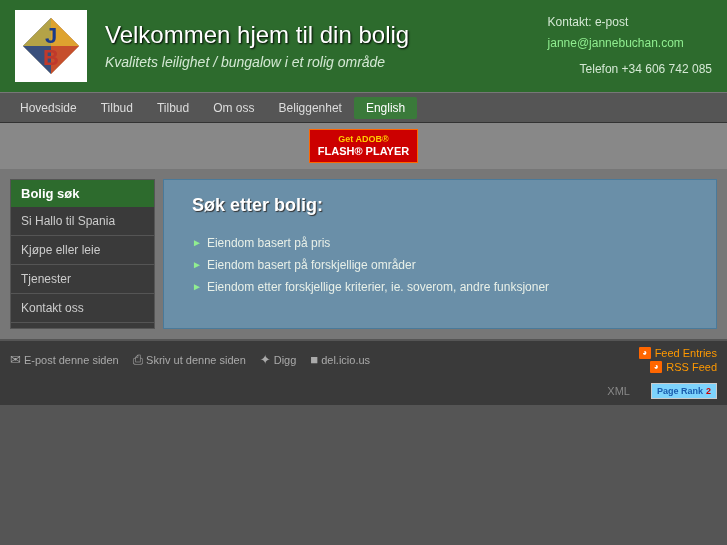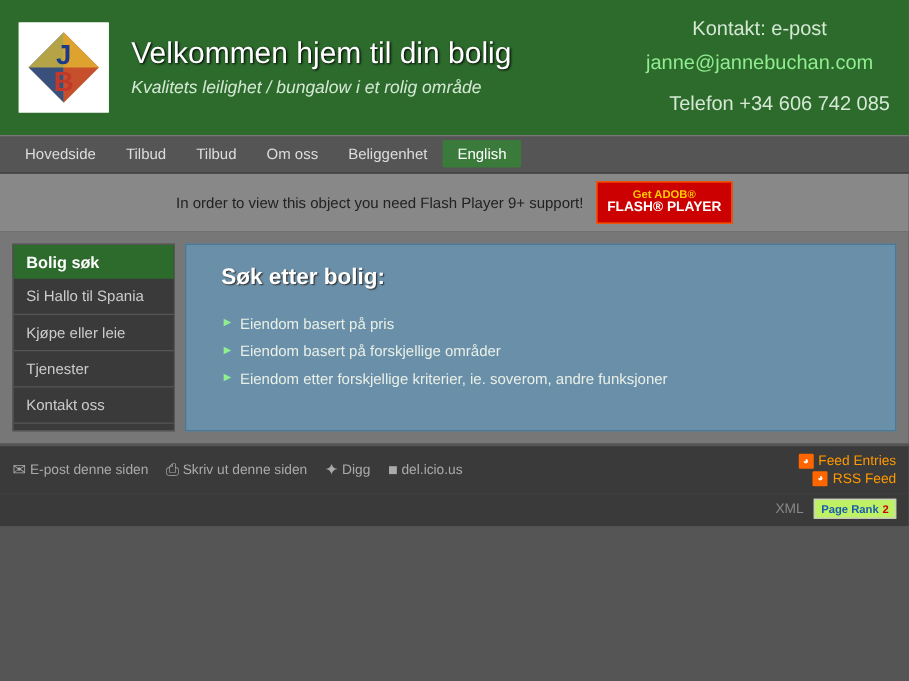--- a/index.html
+++ b/index.html
@@ -83,23 +83,23 @@
       line-height: 1.1;
     }
     #header-title p {
       color: #d4e8d4;
       font-size: 14px;
       font-style: italic;
       margin-top: 5px;
     }
 
     #contact-info {
-      text-align: center;
+      text-align: left;
       color: #d4e8d4;
-      font-size: 16px;
+      font-size: 12px;
       line-height: 1.7;
       margin-left: 10px;
       flex-shrink: 0;
     }
 
     
     #nav {
       background: #555;
       display: flex;
       align-items: center;
@@ -163,21 +163,21 @@
     #content-wrapper {
       background: #777;
       padding: 10px;
       min-height: 170px;
       display: flex;
       gap: 8px;
     }
 
     
     #sidebar {
-      width: 130px;
+      width: 145px;
       flex-shrink: 0;
       background: #3a3a3a;
       border: 1px solid #555;
       padding: 0;
     }
     #sidebar-title {
       background: #2d6b2d;
       color: #fff;
       font-size: 13px;
       font-weight: bold;
@@ -274,28 +274,28 @@
       font-size: 8px;
       color: #fff;
       border-radius: 1px;
     }
     #footer-bottom {
       background: #3a3a3a;
       padding: 4px 10px 6px;
       display: flex;
       align-items: center;
       justify-content: flex-end;
-      gap: 8px;
+      gap: 21px;
     }
     #xml-label {
       color: #888;
       font-size: 11px;
     }
     #pagerank-box {
-      background: #bef264;
+      background: #7dd3fc;
       border: 1px solid #ccc;
       font-size: 9px;
       padding: 2px 5px;
       color: #333;
       display: flex;
       align-items: center;
       gap: 3px;
     }
     #pagerank-box .pr-label {
       color: #1a5cad;
@@ -344,21 +344,20 @@
 <div id="nav">
   <div class="nav-item">Hovedside</div>
   <div class="nav-item">Tilbud</div>
   <div class="nav-item">Tilbud</div>
   <div class="nav-item">Om oss</div>
   <div class="nav-item">Beliggenhet</div>
   <div class="nav-item active">English</div>
 </div>
 
 <div id="flash-bar">
-  <span>In order to view this object you need Flash Player 9+ support!</span>
   <div id="flash-badge">
     <span class="get">Get ADOB®</span>
     <span class="adobe">FLASH® PLAYER</span>
   </div>
 </div>
 
 <div id="content-wrapper">
 
   <div id="sidebar">
     <div id="sidebar-title">Bolig søk</div>

